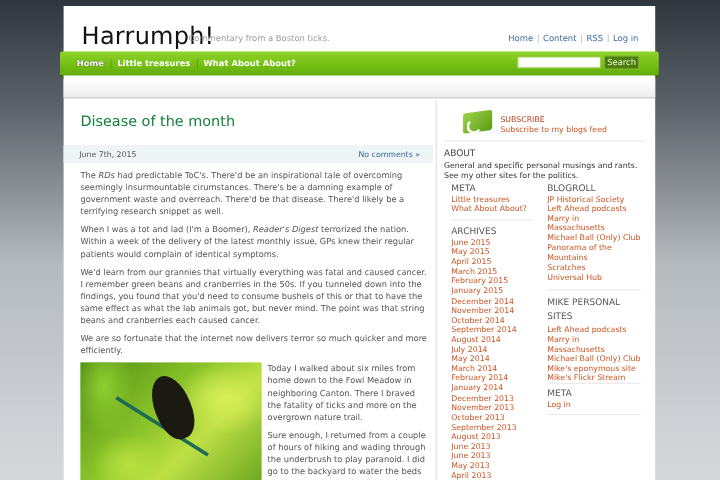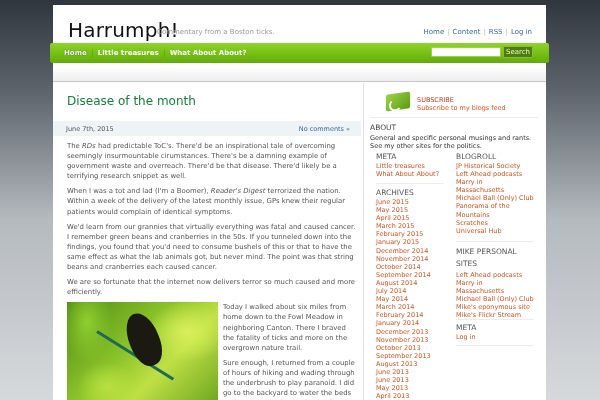--- a/index.html
+++ b/index.html
@@ -142,21 +142,21 @@
   <div class="main">
     <h1 class="post-title" style="font-weight:normal;">Disease of the month</h1>
     <div class="meta-bar">
       <span class="post-date">June 7th, 2015</span>
       <span class="comments-link">No comments »</span>
     </div>
     <div class="content">
       <p><span>The </span><em>RDs</em><span> had predictable ToC's. There'd be an inspirational tale of overcoming seemingly insurmountable cirumstances. There's be a damning example of government waste and overreach. There'd be that disease. There'd likely be a terrifying research snippet as well.</span></p>
       <p><span>When I was a tot and lad (I'm a Boomer), </span><em>Reader's Digest</em><span> terrorized the nation. Within a week of the delivery of the latest monthly issue, GPs knew their regular patients would complain of identical symptoms.</span></p>
       <p>We'd learn from our grannies that virtually everything was fatal and caused cancer. I remember green beans and cranberries in the 50s. If you tunneled down into the findings, you found that you'd need to consume bushels of this or that to have the same effect as what the lab animals got, but never mind. The point was that string beans and cranberries each caused cancer.</p>
-      <p>We are so fortunate that the internet now delivers terror so much caused and more efficiently.</p>
+      <p>We are so fortunate that the internet now delivers terror so much quicker and more efficiently.</p>
       <div class="figure-row">
         <div class="dragonfly" title="dragonfly on green leaves">
           <div class="body-line"></div>
           <div class="wing"></div>
         </div>
         <div class="side-text">
           <p>Today I walked about six miles from home down to the Fowl Meadow in neighboring Canton. There I braved the fatality of ticks and more on the overgrown nature trail.</p>
           <p>Sure enough, I returned from a couple of hours of hiking and wading through the underbrush to play paranoid. I did go to the backyard to water the beds and pots to check, check, check.</p>
         </div>
       </div>

